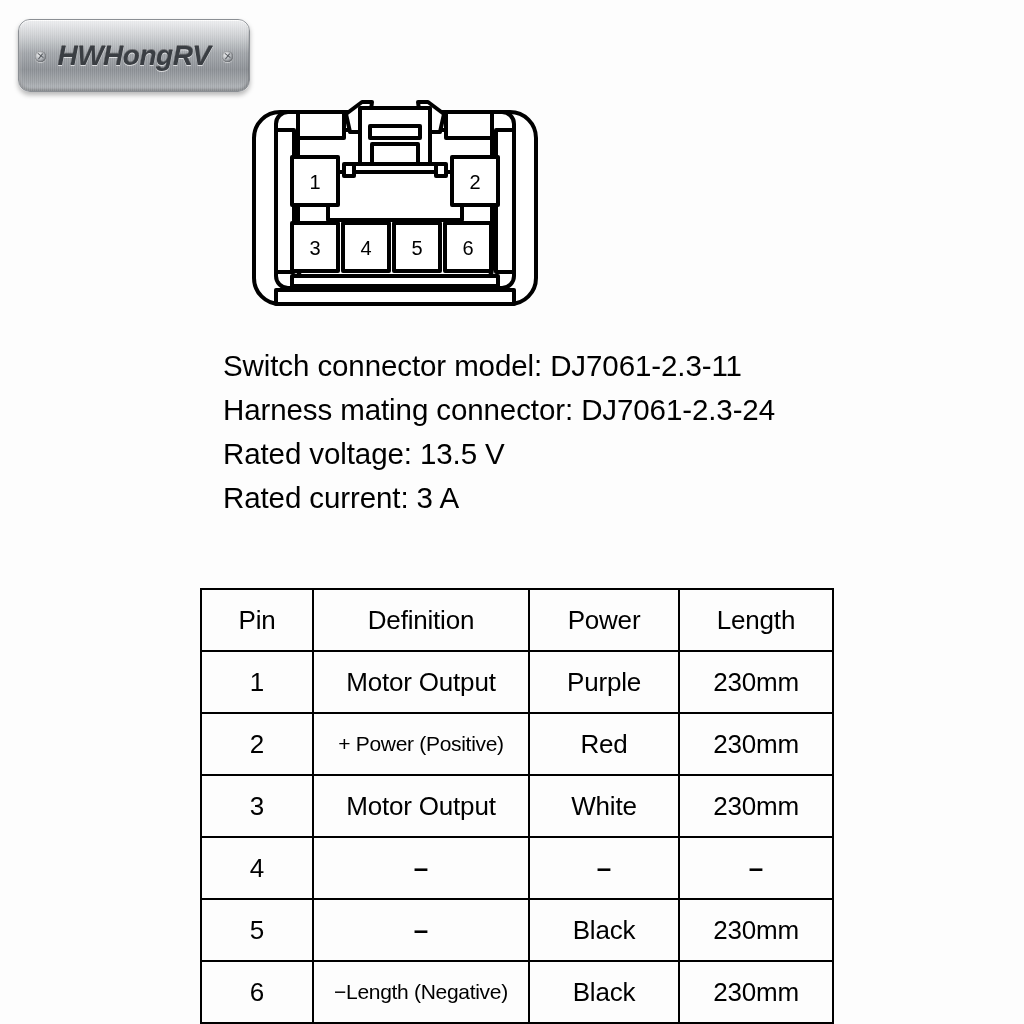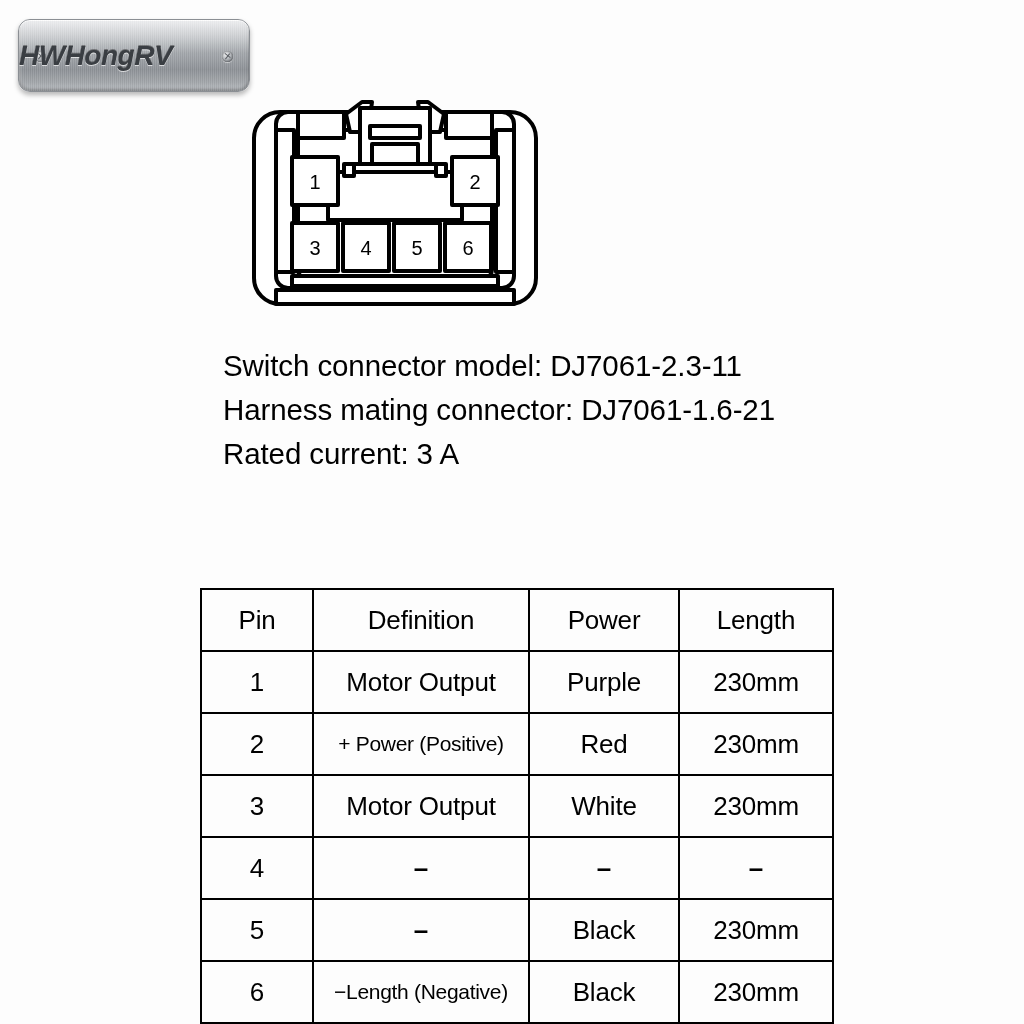--- a/index.html
+++ b/index.html
@@ -79,21 +79,21 @@
   }
   .plate-screw::before { left: 50%; top: 2px; bottom: 2px; width: 1.4px; margin-left: -.7px; transform: rotate(38deg); }
   .plate-screw::after  { top: 50%; left: 2px; right: 2px; height: 1.4px; margin-top: -.7px; transform: rotate(38deg); }
   #screw-left  { left: 16px; }
   #screw-right { right: 16px; }
   #brand-text {
     position: absolute;
     left: 0; right: 0;
     top: 50%;
     transform: translateY(-50%);
-    text-align: left;
+    text-align: center;
     font-style: italic;
     font-weight: bold;
     font-size: 28px;
     letter-spacing: -0.5px;
     color: #3a3e43;
     text-shadow:
       0 1px 0 rgba(255,255,255,.65),
       0 -1px 0 rgba(0,0,0,.35);
     pointer-events: none;
   }
@@ -219,21 +219,22 @@
       <text x="65" y="150">3</text>
       <text x="116" y="150">4</text>
       <text x="167" y="150">5</text>
       <text x="218" y="150">6</text>
     </g>
   </svg>
 </div>
 
 <div id="spec-list">
   <div class="spec-line">Switch connector model: DJ7061-2.3-11</div>
-  <div class="spec-line">Harness mating connector: DJ7061-1.6-21</div>
+  <div class="spec-line">Harness mating connector: DJ7061-2.3-24</div>
+  <div class="spec-line">Rated voltage: 13.5 V</div>
   <div class="spec-line">Rated current: 3 A</div>
 </div>
 
 <table id="pinout-table">
   <colgroup>
     <col class="c-pin">
       <col class="c-def">
       <col class="c-color">
       <col class="c-length">
   </colgroup>

